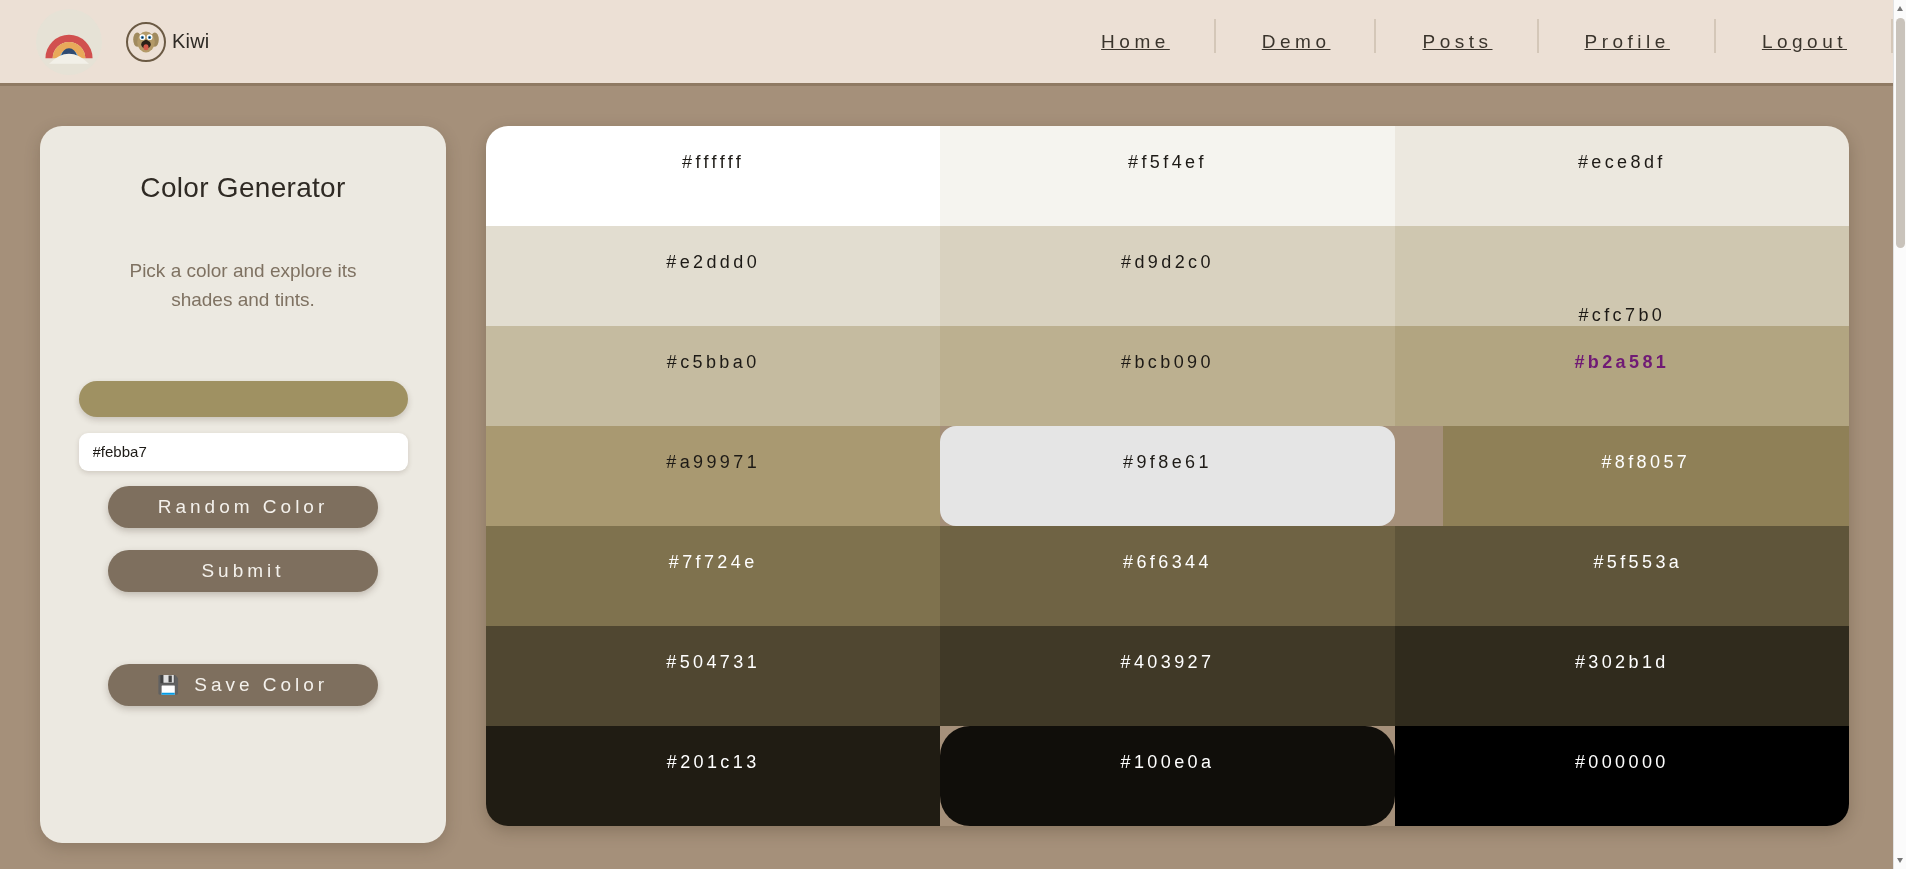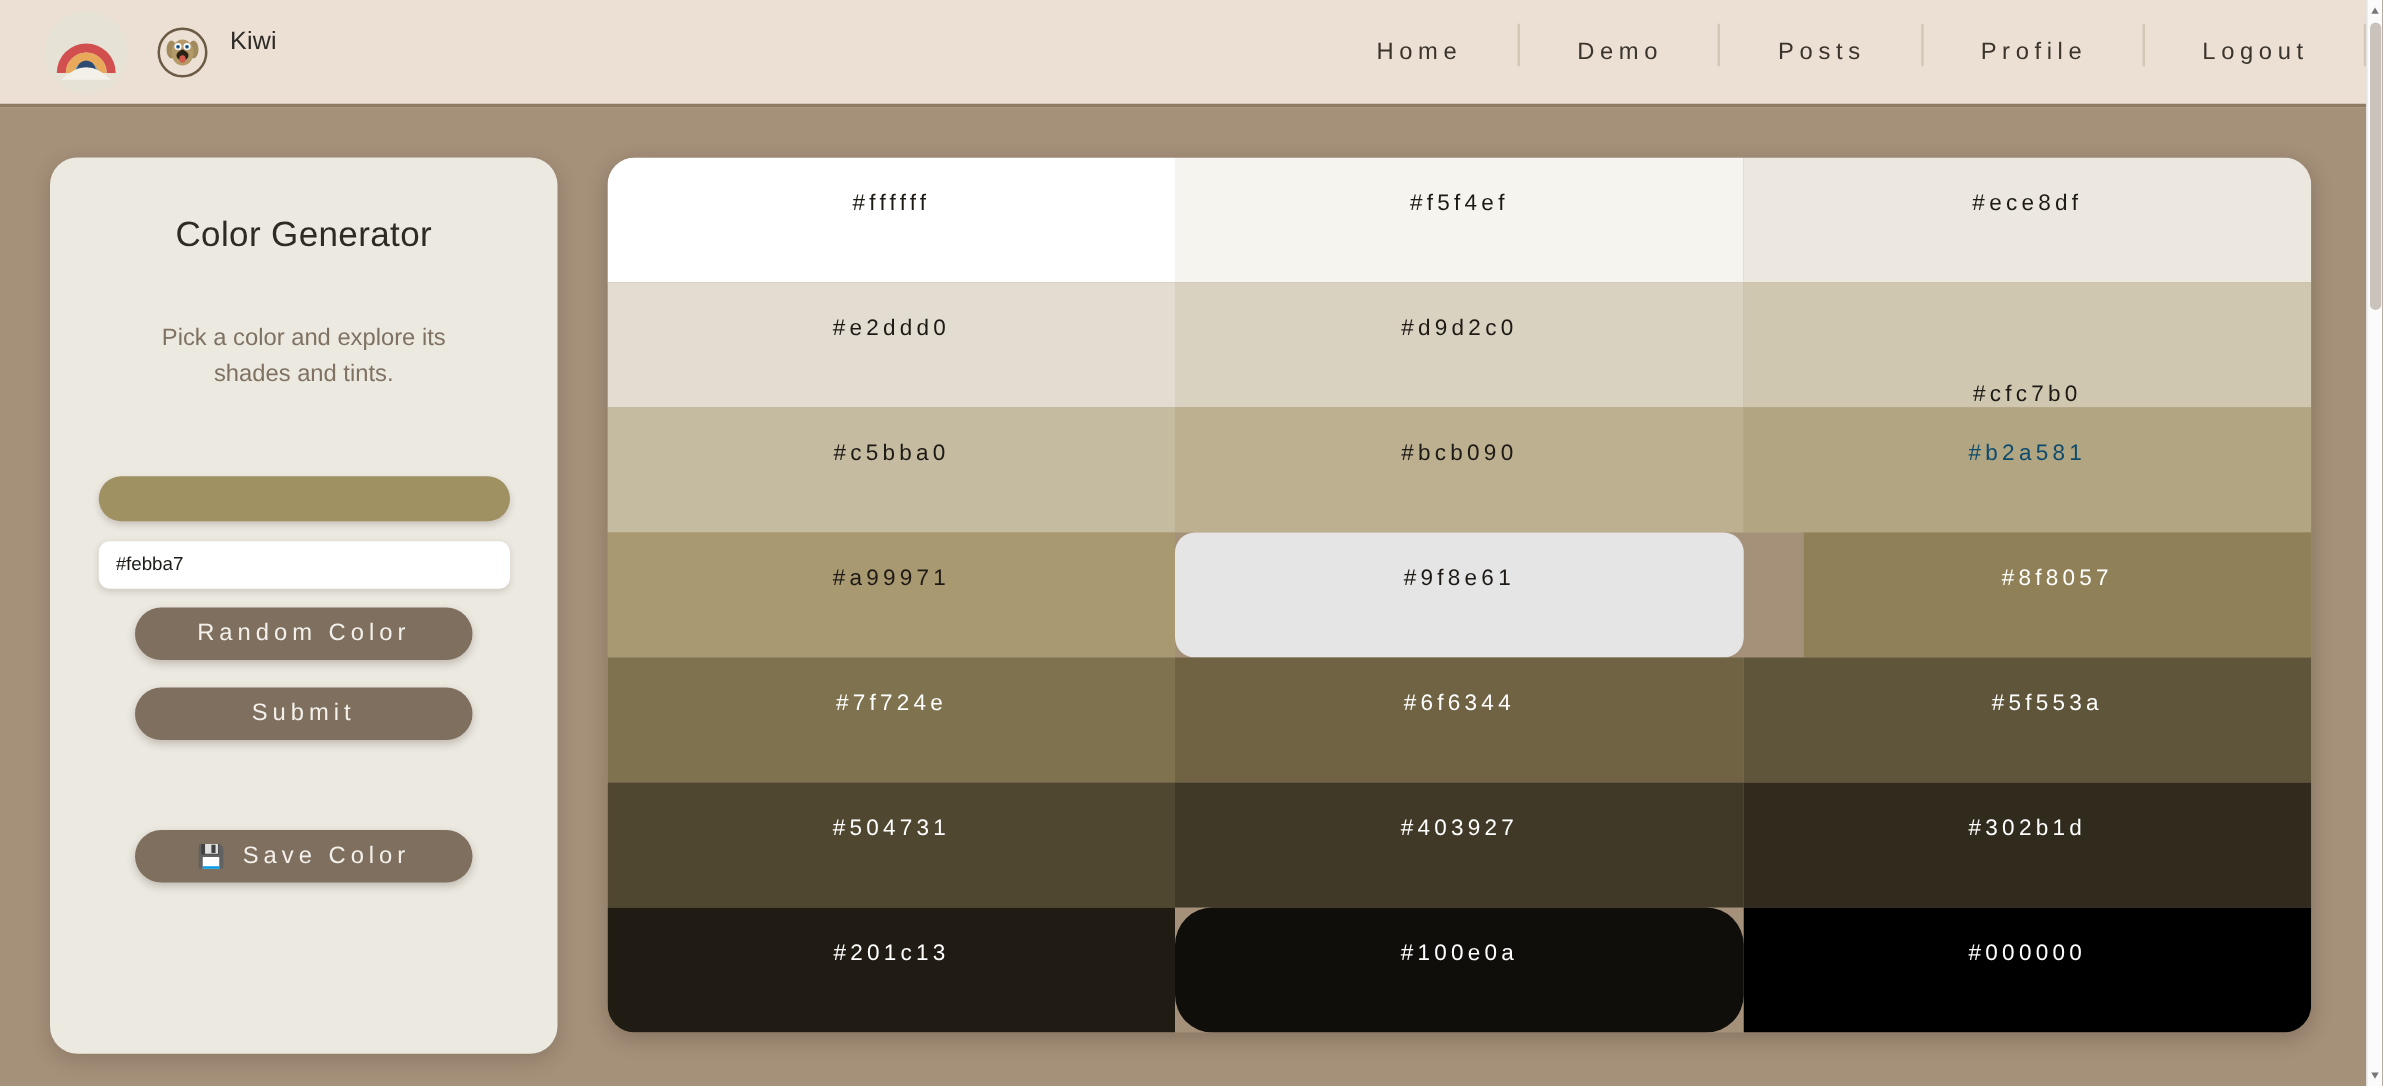--- a/index.html
+++ b/index.html
@@ -42,21 +42,22 @@
     background: #e6e2d6;
     display: flex;
     align-items: center;
     justify-content: center;
     overflow: hidden;
     flex: none;
   }
 
   .user-chip {
     display: flex;
-    gap: 18px;
+    align-items: center;
+    gap: 6px;
     margin-left: 6px;
   }
 
   .avatar {
     width: 40px;
     height: 40px;
     border-radius: 50%;
     border: 2px solid #6b5a44;
     background: #ece0d5;
     display: flex;
@@ -82,20 +83,21 @@
 
   .nav-item {
     position: relative;
     font-size: 19px;
     color: #3a342c;
     letter-spacing: 4.5px;
     padding: 0 46px;
     line-height: 1;
     cursor: pointer;
     white-space: nowrap;
+    text-decoration: underline;
   }
   .nav-item::after {
     content: "";
     position: absolute;
     right: 0;
     top: -13px;
     width: 2px;
     height: 34px;
     background: #d4c7b8;
   }
@@ -336,21 +338,21 @@
       </div>
       <div class="swatch" style="background: rgb(207, 199, 176); color: rgb(29, 26, 22); align-items: flex-end;">
         <span>#cfc7b0</span>
       </div>
       <div class="swatch" style="background: rgb(197, 187, 160); color: rgb(29, 26, 22);">
         <span>#c5bba0</span>
       </div>
       <div class="swatch" style="background: rgb(188, 176, 144); color: rgb(29, 26, 22);">
         <span>#bcb090</span>
       </div>
-      <div class="swatch" style="background: rgb(178, 165, 129); color: #0c4a6e;">
+      <div class="swatch" style="background: rgb(178, 165, 129); color: #701a75; font-weight: bold;">
         <span>#b2a581</span>
       </div>
       <div class="swatch" style="background: rgb(169, 153, 113); color: rgb(29, 26, 22);">
         <span>#a99971</span>
       </div>
       <div class="swatch" style="background: #e5e5e5; color: rgb(29, 26, 22); border-radius: 16px;">
         <span>#9f8e61</span>
       </div>
       <div class="swatch" style="background: rgb(143, 128, 87); color: rgb(255, 255, 255); margin-left: 48px;">
         <span>#8f8057</span>

